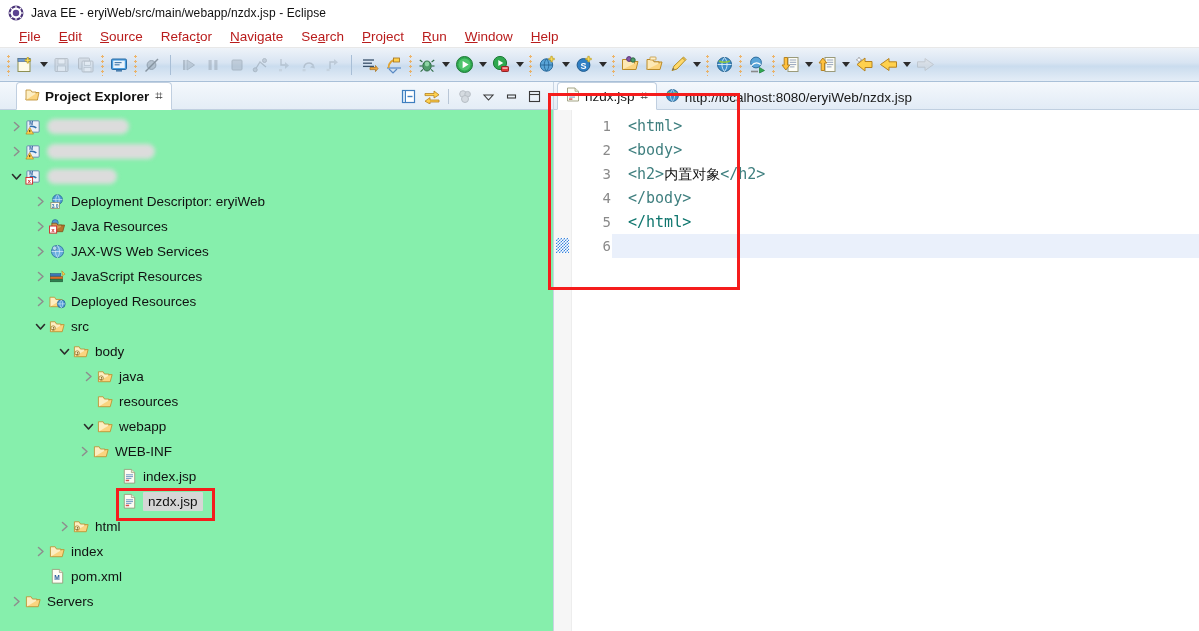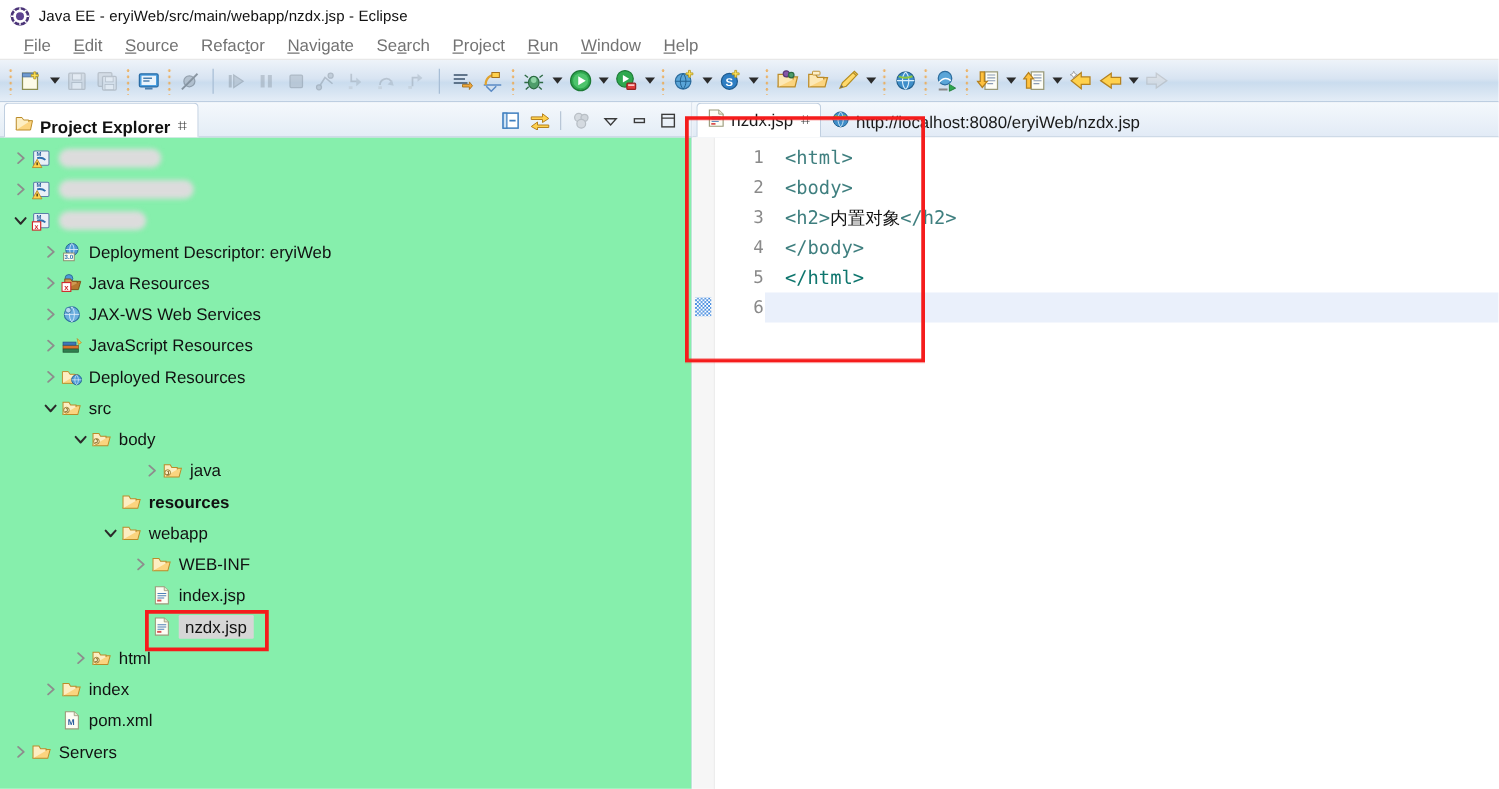--- a/index.html
+++ b/index.html
@@ -43,21 +43,21 @@
   .menubar {
     height: 22px;
     display: flex;
     align-items: center;
     padding-left: 10px;
     background: #ffffff;
     border-bottom: 1px solid #e8e8e8;
   }
   .menu-item {
     font-size: 13.5px;
-    color: #737373;
+    color: #b91c1c;
     padding: 0 9px;
     white-space: nowrap;
     cursor: default;
   }
   .menu-item u { text-decoration: underline; }
 
   
   .toolbar {
     height: 33px;
     background: linear-gradient(to bottom, #eef3f9 0%, #d8e4f2 45%, #cadcee 55%, #e4edf7 100%);
@@ -128,28 +128,28 @@
     height: 27px;
     display: flex;
     align-items: flex-end;
     background: linear-gradient(to bottom, #f4f8fc, #e4edf6);
     border-bottom: 1px solid #c0cfe0;
     position: relative;
   }
   .view-tab {
     height: 26px;
     display: flex;
-    align-items: flex-end;
+    align-items: center;
     padding: 0 8px 0 8px;
     background: #ffffff;
     border: 1px solid #c0cfe0;
     border-bottom: 1px solid #ffffff;
     border-top-left-radius: 4px;
     border-top-right-radius: 4px;
-    margin-left: 3px;
+    margin-left: 16px;
     position: relative;
     top: 1px;
   }
   .view-tab .tab-label {
     font-size: 13.5px;
     font-weight: bold;
     color: #111;
     margin: 0 6px 0 5px;
     white-space: nowrap;
   }
@@ -888,37 +888,37 @@
           <span class="node-icon">
             <svg width="17" height="17" viewBox="0 0 18 18">
               <path d="M1.5 14.5 L3.5 7 L16 7 L14 14.5 Z" fill="#fbd47f" stroke="#bb8b28" stroke-width=".85"></path>
               <path d="M1.5 14.5 L1.5 4 L6.5 4 L7.9 6.4 L12.5 6.4 L12.5 8" fill="#fdeec2" stroke="#bb8b28" stroke-width=".85"></path>
               <circle cx="4.4" cy="10.7" r="2.4" fill="#fdeec2" stroke="#8d6a17" stroke-width=".7"></circle>
               <text x="4.4" y="12.4" font-size="4.6" font-weight="bold" fill="#6d4f0d" text-anchor="middle" font-family="Liberation Sans">J</text>
             </svg>
           </span>
           <span class="node-label">body</span>
         </div>
-        <div class="tree-row" style="padding-left: 113px;">
+        <div class="tree-row" style="padding-left: 80px;">
           <span class="twisty">
             <svg width="11" height="11" viewBox="0 0 11 11">
               <path d="M3.5 1.5 L8 5.5 L3.5 9.5" fill="none" stroke="#8d8d8d" stroke-width="1.5" stroke-linecap="round" stroke-linejoin="round"></path>
             </svg>
           </span>
           <span class="node-icon">
             <svg width="17" height="17" viewBox="0 0 18 18">
               <path d="M1.5 14.5 L3.5 7 L16 7 L14 14.5 Z" fill="#fbd47f" stroke="#bb8b28" stroke-width=".85"></path>
               <path d="M1.5 14.5 L1.5 4 L6.5 4 L7.9 6.4 L12.5 6.4 L12.5 8" fill="#fdeec2" stroke="#bb8b28" stroke-width=".85"></path>
               <circle cx="4.4" cy="10.7" r="2.4" fill="#fdeec2" stroke="#8d6a17" stroke-width=".7"></circle>
               <text x="4.4" y="12.4" font-size="4.6" font-weight="bold" fill="#6d4f0d" text-anchor="middle" font-family="Liberation Sans">J</text>
             </svg>
           </span>
           <span class="node-label">java</span>
         </div>
-        <div class="tree-row" style="padding-left: 80px; font-weight: bold;">
+        <div class="tree-row" style="padding-left: 80px;">
           <span class="twisty"></span>
           <span class="node-icon">
             <svg width="17" height="17" viewBox="0 0 18 18">
               <path d="M1.5 14.5 L3.5 7 L16 7 L14 14.5 Z" fill="#fbd47f" stroke="#bb8b28" stroke-width=".85"></path>
               <path d="M1.5 14.5 L1.5 4 L6.5 4 L7.9 6.4 L12.5 6.4 L12.5 8" fill="#fdeec2" stroke="#bb8b28" stroke-width=".85"></path>
             </svg>
           </span>
           <span class="node-label">resources</span>
         </div>
         <div class="tree-row" style="padding-left: 80px;">
@@ -928,21 +928,21 @@
             </svg>
           </span>
           <span class="node-icon">
             <svg width="17" height="17" viewBox="0 0 18 18">
               <path d="M1.5 14.5 L3.5 7 L16 7 L14 14.5 Z" fill="#fbd47f" stroke="#bb8b28" stroke-width=".85"></path>
               <path d="M1.5 14.5 L1.5 4 L6.5 4 L7.9 6.4 L12.5 6.4 L12.5 8" fill="#fdeec2" stroke="#bb8b28" stroke-width=".85"></path>
             </svg>
           </span>
           <span class="node-label">webapp</span>
         </div>
-        <div class="tree-row" style="padding-left: 104px;">
+        <div class="tree-row" style="padding-left: 76px;">
           <span class="twisty">
             <svg width="11" height="11" viewBox="0 0 11 11">
               <path d="M3.5 1.5 L8 5.5 L3.5 9.5" fill="none" stroke="#8d8d8d" stroke-width="1.5" stroke-linecap="round" stroke-linejoin="round"></path>
             </svg>
           </span>
           <span class="node-icon">
             <svg width="17" height="17" viewBox="0 0 18 18">
               <path d="M1.5 14.5 L3.5 7 L16 7 L14 14.5 Z" fill="#fbd47f" stroke="#bb8b28" stroke-width=".85"></path>
               <path d="M1.5 14.5 L1.5 4 L6.5 4 L7.9 6.4 L12.5 6.4 L12.5 8" fill="#fdeec2" stroke="#bb8b28" stroke-width=".85"></path>
             </svg>

